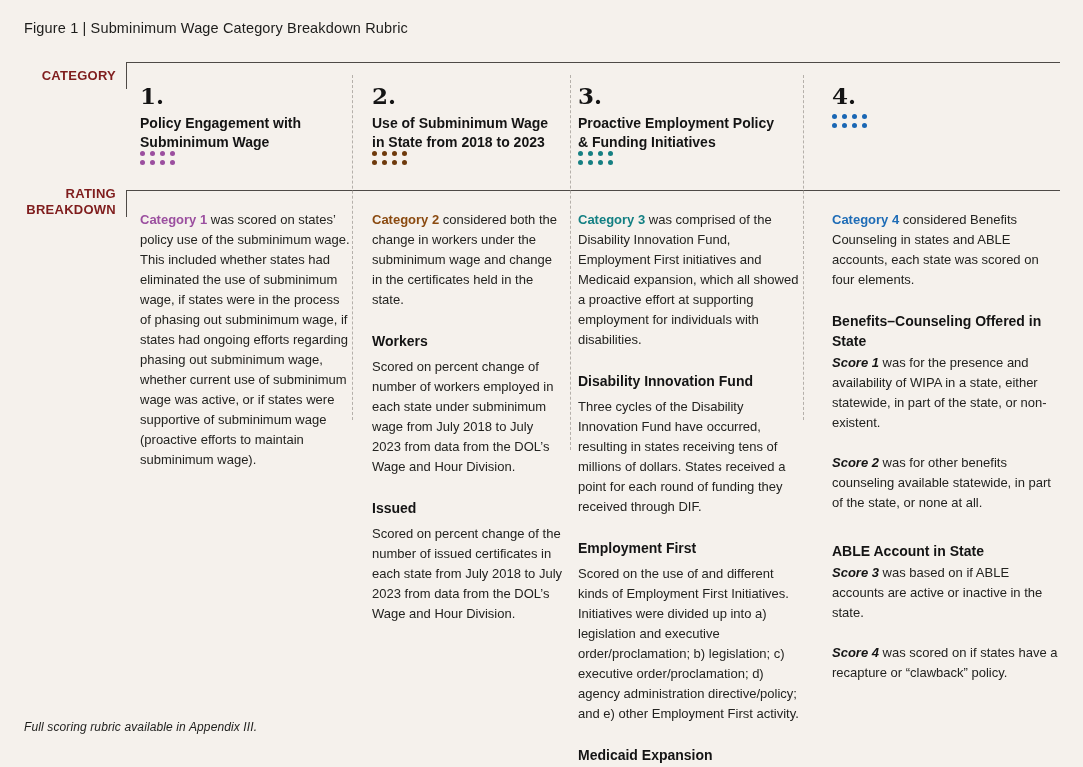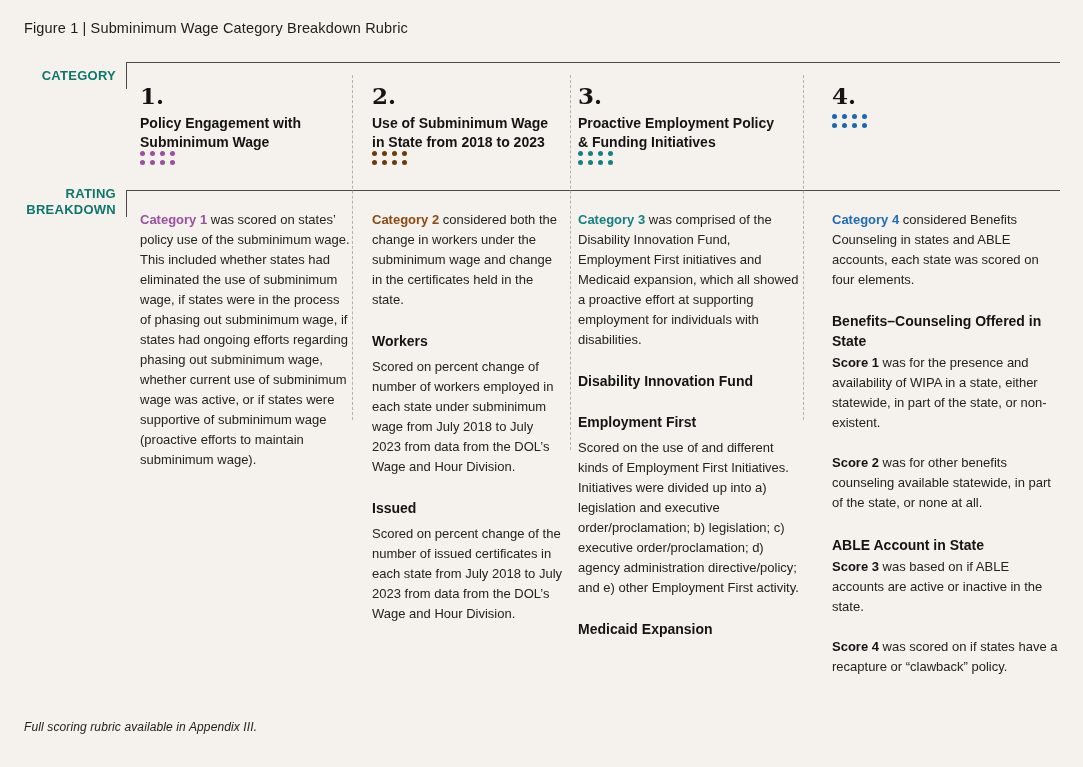--- a/index.html
+++ b/index.html
@@ -11,21 +11,21 @@
     position:relative;
     overflow:hidden;
   }
   .page{position:absolute;inset:0;}
   .fig-title{
     position:absolute;left:24px;top:20px;
     font-size:14.5px;font-weight:500;letter-spacing:.01em;color:#1d1d1b;
   }
   .row-label{
     position:absolute;left:0;width:116px;text-align:right;
-    font-size:13px;font-weight:700;letter-spacing:.02em;color:#0f766e;
+    font-size:13px;font-weight:700;letter-spacing:.02em;color:#7f1d1d;
     line-height:16px;white-space:pre-line;
   }
   .cat-row-label{top:68px;}
   .rating-row-label{top:186px;}
   .hline{position:absolute;height:0;border-top:1px solid #4e4a46;left:126px;right:23px;}
   .top-line{top:62px;}
   .rating-line{top:190px;}
   .vtick{position:absolute;width:0;border-left:1px solid #4e4a46;left:126px;}
   .top-tick{top:62px;height:27px;}
   .rating-tick{top:190px;height:27px;}
@@ -50,29 +50,29 @@
     font-size:14px;font-weight:700;line-height:18.5px;color:#141414;
     white-space:pre-line;
   }
   .dots{display:grid;grid-template-columns:repeat(4,5px);gap:4px 5px;}
   .dot{width:5px;height:5px;border-radius:50%;display:block;}
 
   .para{
     font-size:13px;line-height:20px;margin:0;color:#232320;
   }
   .lead{font-weight:700;text-align:right;}
-  .b{font-weight:700;color:#141414;}
+  .b{font-weight:700;color:#141414;font-style:italic;}
   .section{margin-top:21px;}
   .section-heading{
     font-size:14px;font-weight:700;line-height:20px;color:#141414;
     margin:0 0 6px 0;
   }
   .section-tight .section-heading{margin-bottom:2px;}
   .para + .para{margin-top:20px;}
-  .section-big-gap{margin-top:22px;}
+  .section-big-gap{margin-top:28px;}
 
   .footer-note{
     position:absolute;left:24px;top:720px;
     font-size:12px;font-style:italic;color:#1d1d1b;letter-spacing:.01em;
   }
 </style>
 </head>
 <body>
 
 <div class="page">
@@ -164,20 +164,21 @@
     <div class="section">
       <p class="section-heading">Issued</p>
       <p class="para">Scored on percent change of the number of issued certificates in each state from July 2018 to July 2023 from data from the DOL’s Wage and Hour Division.</p>
     </div>
   </div>
 
   <div class="col-body c3">
     <p class="para"><span class="lead" style="color: rgb(18, 127, 130);">Category 3</span><span> was comprised of the Disability Innovation Fund, Employment First initiatives and Medicaid expansion, which all showed a proactive effort at supporting employment for individuals with disabilities.</span></p>
     <div class="section">
       <p class="section-heading">Disability Innovation Fund</p>
+      <p class="para">Three cycles of the Disability Innovation Fund have occurred, resulting in states receiving tens of millions of dollars. States received a point for each round of funding they received through DIF.</p>
     </div>
     <div class="section">
       <p class="section-heading">Employment First</p>
       <p class="para">Scored on the use of and different kinds of Employment First Initiatives. Initiatives were divided up into a) legislation and executive order/proclamation; b) legislation; c) executive order/proclamation; d) agency administration directive/policy; and e) other Employment First activity.</p>
     </div>
     <div class="section">
       <p class="section-heading">Medicaid Expansion</p>
 
     </div>
   </div>

